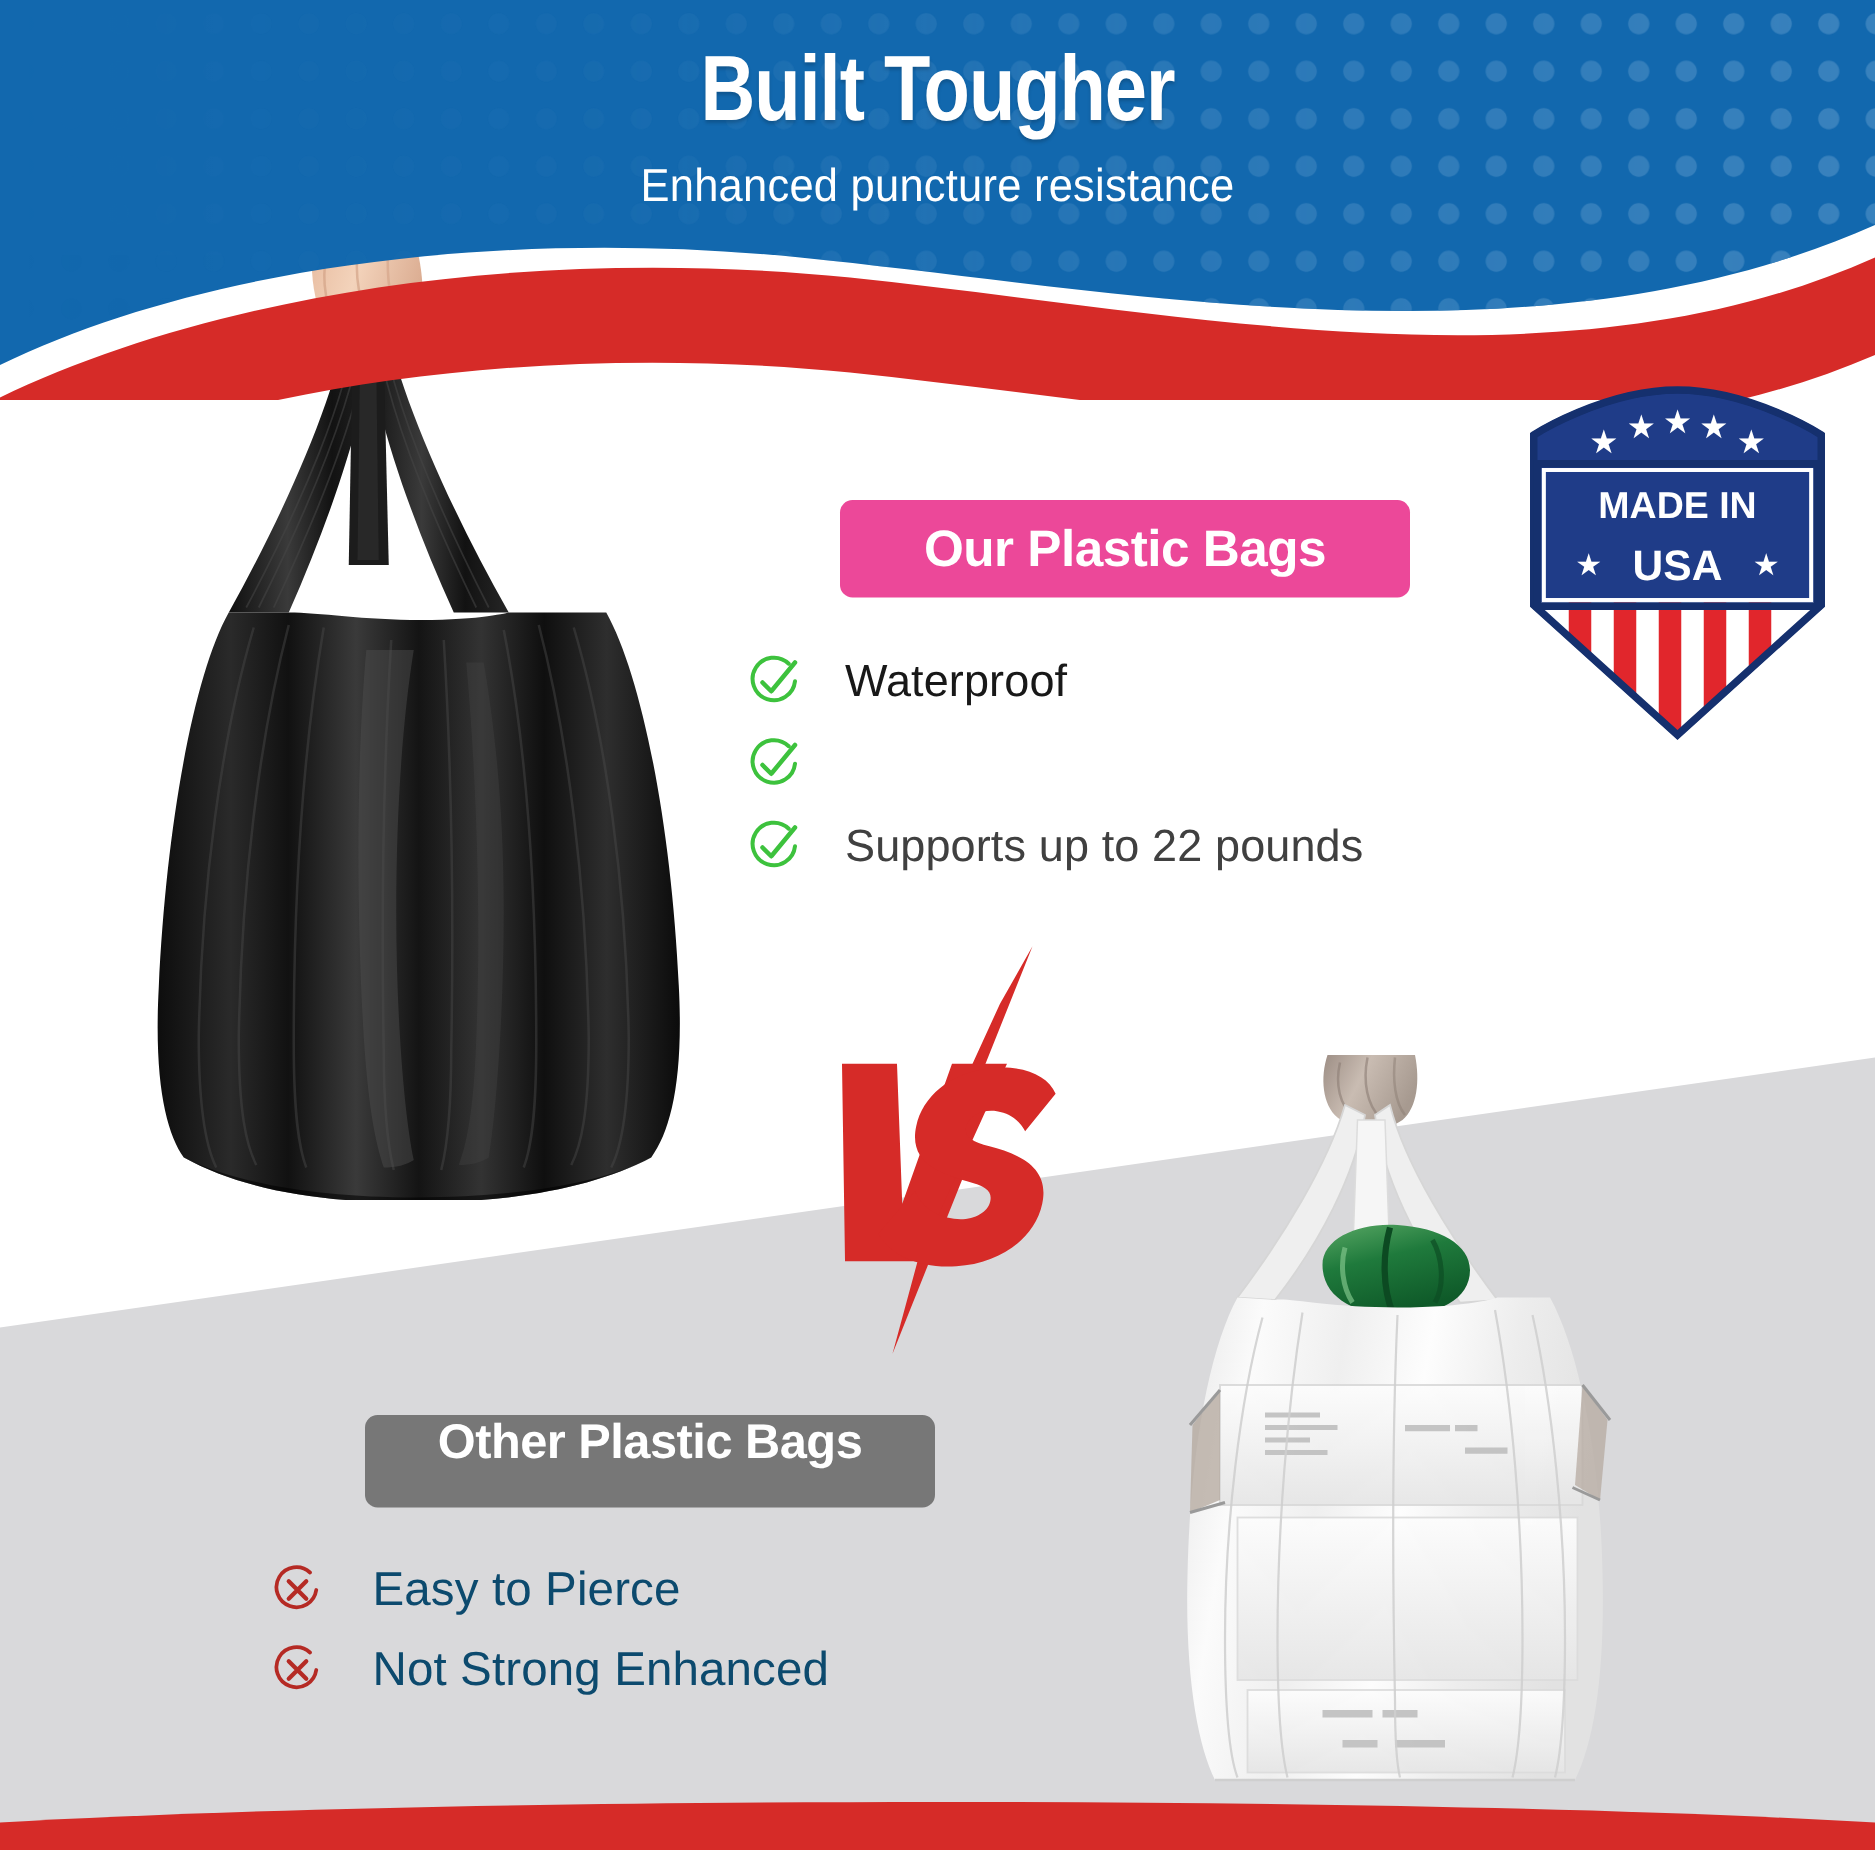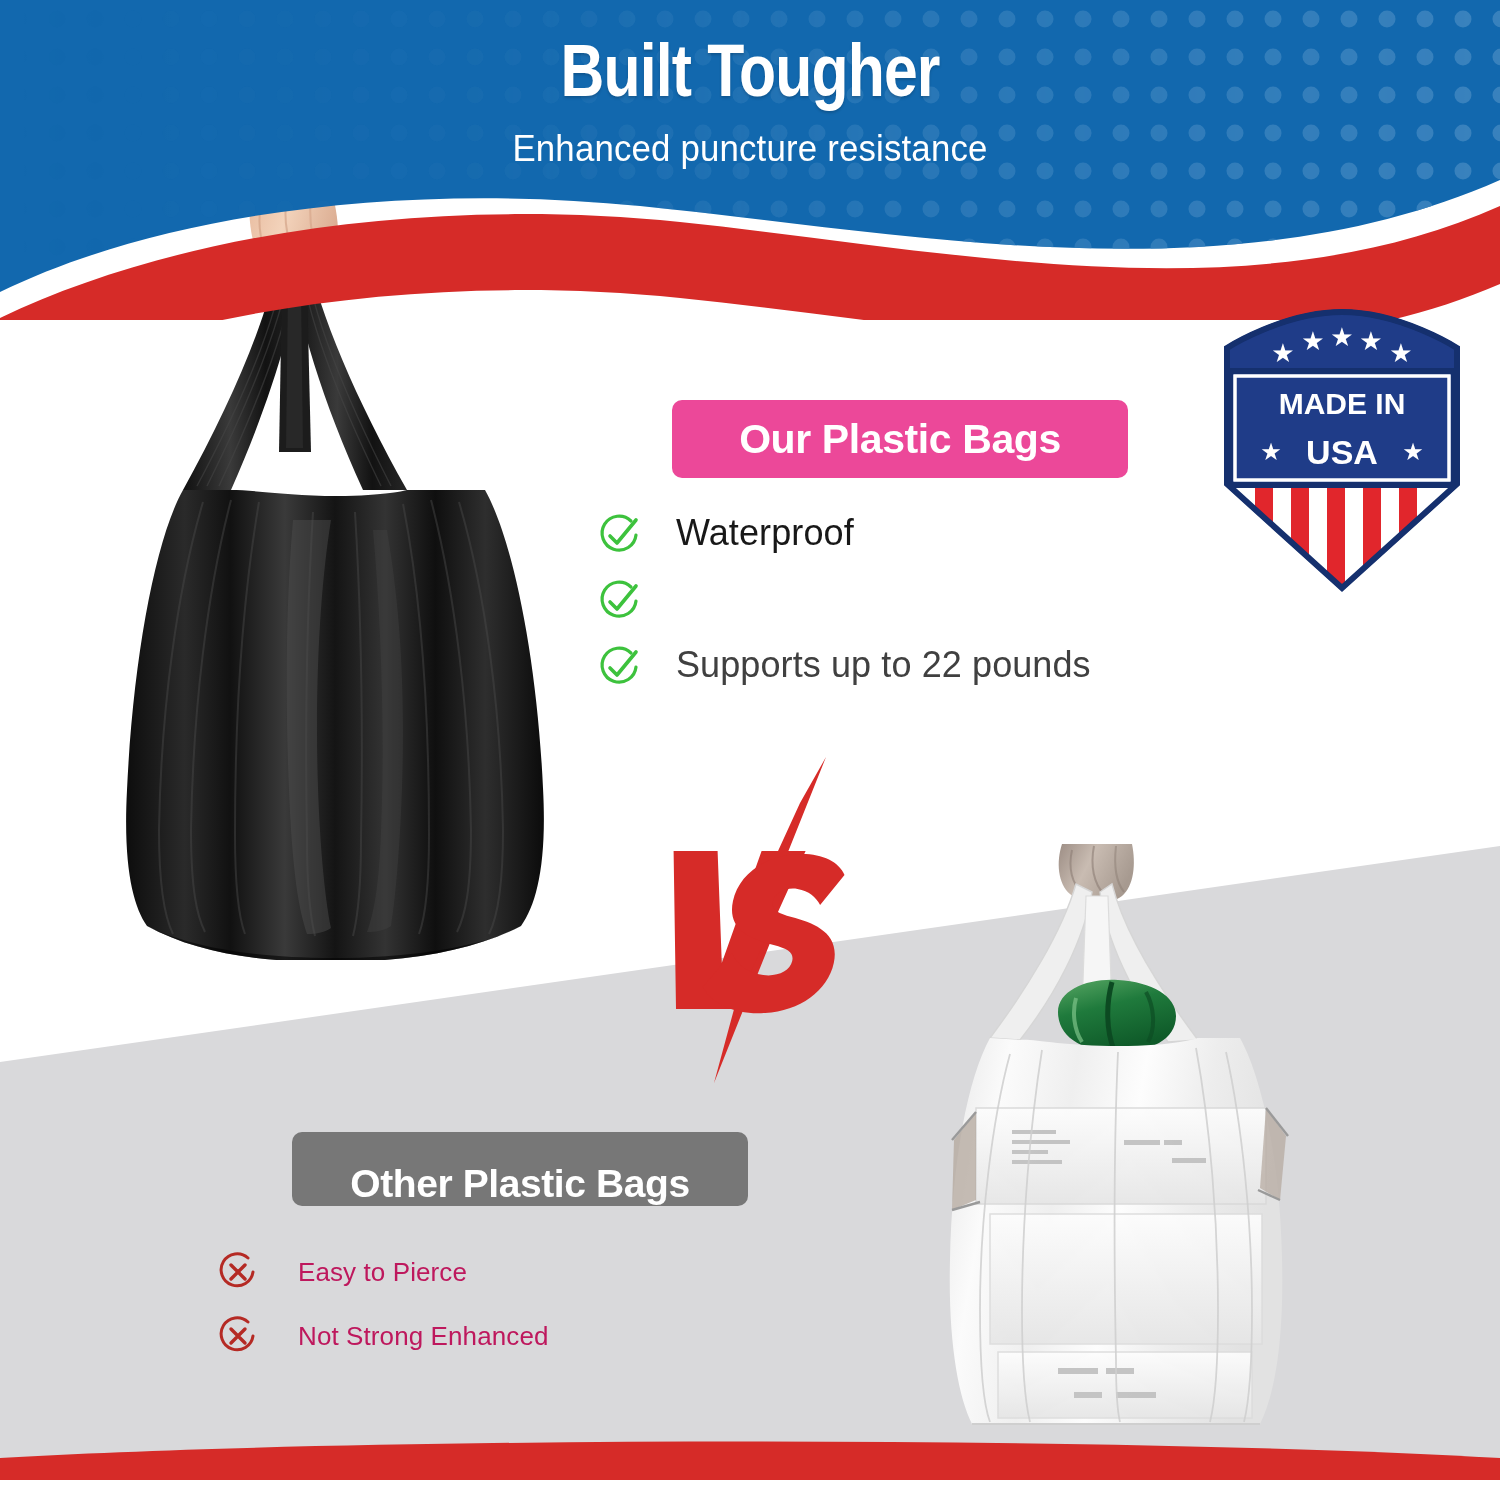--- a/index.html
+++ b/index.html
@@ -25,34 +25,34 @@
 
   
   .whitebag{position:absolute;left:880px;top:840px;width:470px;height:620px;}
 
   
   .badge-blue{position:absolute;left:672px;top:400px;width:456px;height:78px;
               background:#ec4899;border-radius:10px;display:flex;align-items:center;justify-content:center;}
   .badge-blue span{color:#fff;font-size:41px;font-weight:bold;letter-spacing:-.4px;}
 
   .badge-gray{position:absolute;left:292px;top:1132px;width:456px;height:74px;
-              background:#777777;border-radius:10px;display:flex;align-items:flex-end;justify-content:center;}
+              background:#777777;border-radius:10px;display:flex;align-items:flex-start;justify-content:center;}
   .badge-gray span{color:#fff;font-size:39px;font-weight:bold;letter-spacing:-.4px;}
 
   
   .pro-list{position:absolute;left:596px;top:512px;width:620px;}
-  .pro-row{display:flex;height:66px;}
+  .pro-row{display:flex;align-items:center;height:66px;}
   .pro-row .ic{width:46px;height:46px;flex:0 0 46px;margin-right:34px;}
   .pro-row .tx{font-size:36px;color:#181818;letter-spacing:.1px;}
   .pro-row.hl .tx{color:#404040;}
 
   .con-list{position:absolute;left:218px;top:1240px;width:620px;}
   .con-row{display:flex;align-items:center;height:64px;}
   .con-row .ic{width:40px;height:40px;flex:0 0 40px;margin-right:40px;}
-  .con-row .tx{font-size:26px;color:#be185d;letter-spacing:.1px;}
+  .con-row .tx{font-size:38px;color:#0c4a6e;letter-spacing:.1px;}
 
   
   .usa{position:absolute;left:1213px;top:306px;width:258px;height:290px;}
   .usa-t1{font-family:"Liberation Sans",sans-serif;font-weight:bold;font-size:30px;fill:#ffffff;}
   .usa-t2{font-family:"Liberation Sans",sans-serif;font-weight:bold;font-size:34px;fill:#ffffff;}
 
   
   .vs{position:absolute;left:650px;top:755px;width:240px;height:330px;}
 
   

